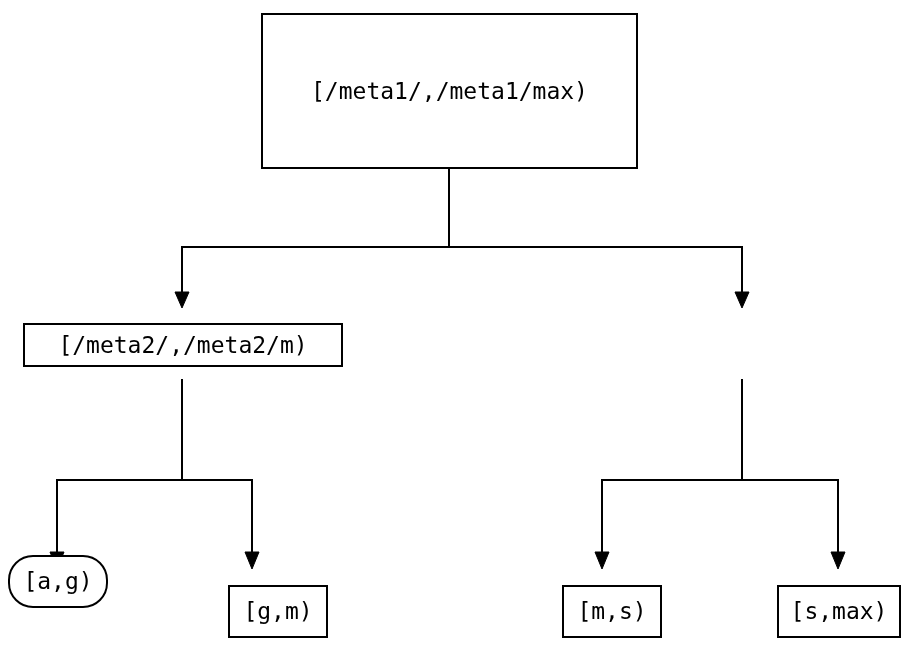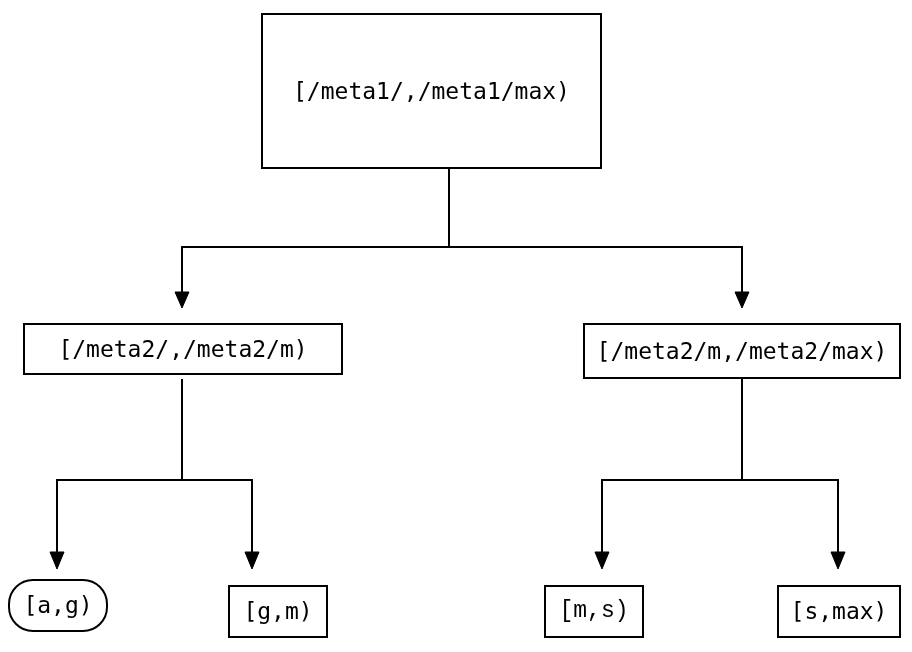--- a/index.html
+++ b/index.html
@@ -37,26 +37,26 @@
     border: 2px solid #000000;
     background: #ffffff;
     color: #000000;
     display: flex;
     align-items: center;
     justify-content: center;
     font-size: 23px;
     line-height: 1;
     white-space: nowrap;
   }
-  .node-root       { left: 261px; top: 13px;  width: 341px; height: 156px; }
-  .node-meta2-left { left: 23px;  top: 323px; width: 320px; height: 52px; }
+  .node-root       { left: 261px; top: 13px;  width: 377px; height: 156px; }
+  .node-meta2-left { left: 23px;  top: 323px; width: 320px; height: 44px; }
   .node-meta2-right{ left: 583px; top: 323px; width: 318px; height: 56px; }
-  .node-leaf-ag    { left: 8px;   top: 579px; width: 100px; height: 53px; border-radius: 25px; }
+  .node-leaf-ag    { left: 8px;   top: 555px; width: 100px; height: 53px; border-radius: 25px; }
   .node-leaf-gm    { left: 203px; top: 585px; width: 100px; height: 53px; margin-left: 25px; }
-  .node-leaf-ms    { left: 544px; top: 585px; width: 100px; height: 53px; font-family: Liberation Mono, monospace; }
+  .node-leaf-ms    { left: 562px; top: 585px; width: 100px; height: 53px; }
   .node-leaf-smax  { left: 777px; top: 585px; width: 124px; height: 53px; justify-content: center; }
 </style>
 </head>
 <body>
 
 <div class="canvas">
 
   <svg class="edges-layer" viewBox="0 0 912 652" xmlns="http://www.w3.org/2000/svg">
 
     <g>
@@ -91,23 +91,20 @@
   </svg>
 
   <div class="node node-root">
     <span>[/meta1/,/meta1/max)</span>
   </div>
 
   <div class="node node-meta2-left">
     <span>[/meta2/,/meta2/m)</span>
   </div>
 
-  <div class="node node-meta2-right">
-    <span>[/meta2/m,/meta2/max)</span>
-  </div>
 
   <div class="node node-leaf-ag">
     <span>[a,g)</span>
   </div>
 
   <div class="node node-leaf-gm">
     <span>[g,m)</span>
   </div>
 
   <div class="node node-leaf-ms">

